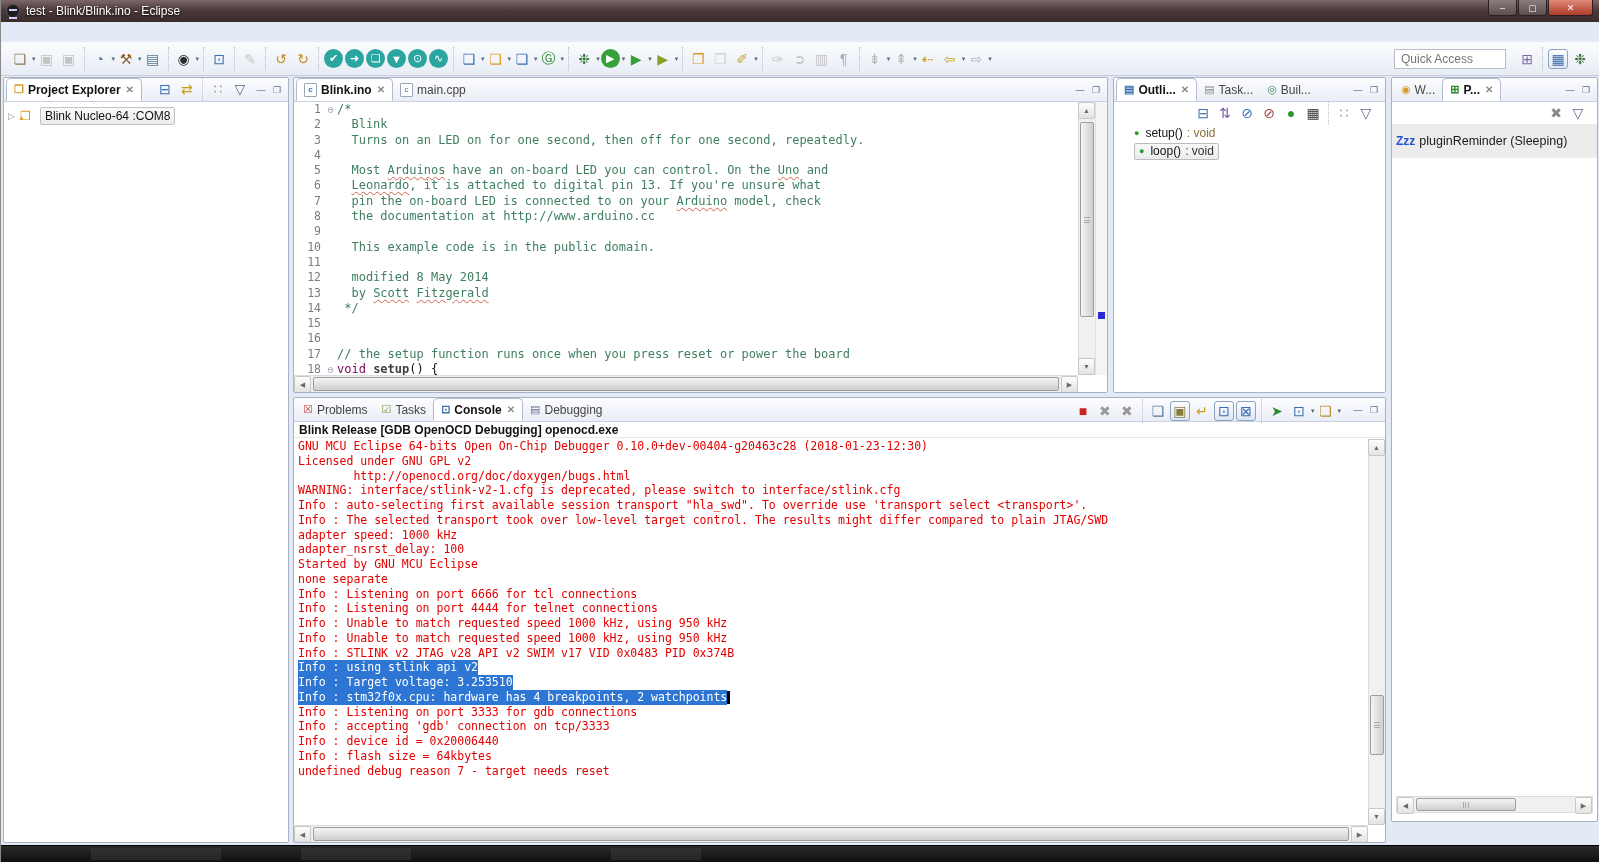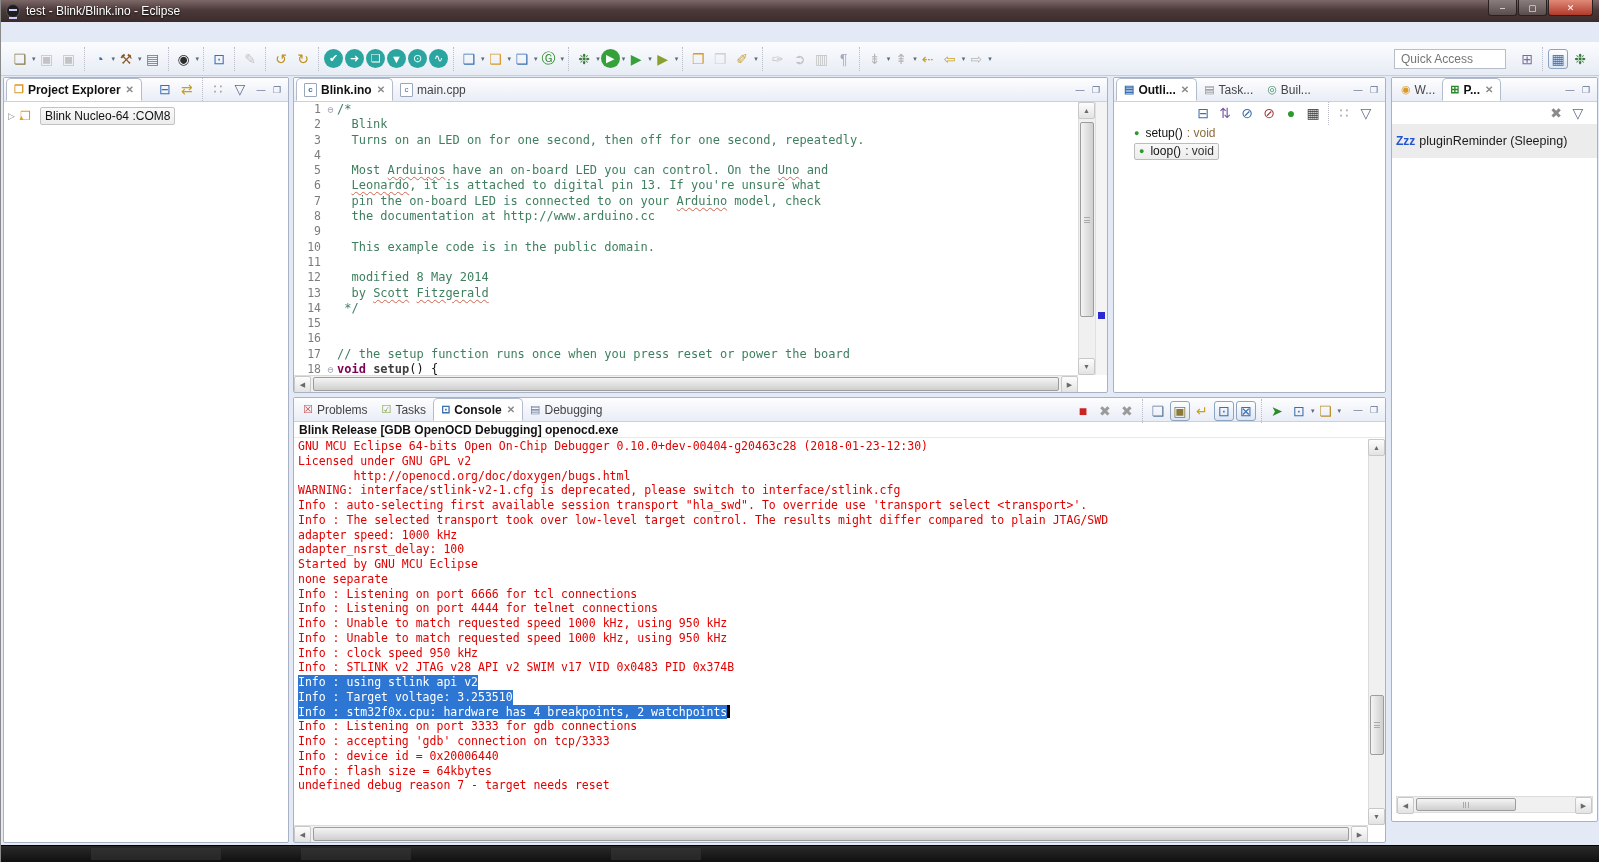--- a/index.html
+++ b/index.html
@@ -68,21 +68,21 @@
     padding:1px 4px; border-radius:2px; color:#111; }
   
   #code-wrap { position:absolute; left:0; top:24px; right:29px; bottom:17px; overflow:hidden;
     font-family:"DejaVu Sans Mono",monospace; font-size:12px; line-height:15.3px; }
   .cl { display:flex; height:15.3px; }
   .ln { width:30px; text-align:right; color:#7c7c7c; padding-right:3px; flex:none;
     font-size:11.5px; }
   .fold { width:13px; flex:none; color:#9aa0b8; font-size:10px; text-align:center; }
   .ct { white-space:pre; }
   .tk-c { color:var(--comment); }
-  .tk-k { color:var(--keyword); font-weight:bold; }
+  .tk-k { color:var(--keyword); font-weight:normal; }
   .tk-f { color:#404040; font-weight:bold; }
   .tk-p { color:#111; }
   .sq { text-decoration:underline; text-decoration-style:wavy; text-decoration-color:#d0654f;
     text-decoration-thickness:1px; text-underline-offset:2px; }
   
   .sb-v { position:absolute; width:17px; background:#f0f0f0; border-left:1px solid #dcdcdc; }
   .sb-h { position:absolute; height:17px; background:#f0f0f0; border-top:1px solid #dcdcdc; }
   .sb-arrow { position:absolute; width:17px; height:17px; display:flex; align-items:center; justify-content:center;
     font-size:7px; color:#6a6a6a; background:linear-gradient(#fdfdfd,#e3e3e3); border:1px solid #c8c8c8; border-radius:2px; }
   .sb-thumb { position:absolute; background:linear-gradient(90deg,#f4f4f4,#cfcfcf); border:1px solid #9d9d9d; border-radius:2px; }
@@ -530,21 +530,20 @@
         <div class="con-line"><span class="t">Info : auto-selecting first available session transport "hla_swd". To override use 'transport select &lt;transport&gt;'.</span></div>
         <div class="con-line"><span class="t">Info : The selected transport took over low-level target control. The results might differ compared to plain JTAG/SWD</span></div>
         <div class="con-line"><span class="t">adapter speed: 1000 kHz</span></div>
         <div class="con-line"><span class="t">adapter_nsrst_delay: 100</span></div>
         <div class="con-line"><span class="t">Started by GNU MCU Eclipse</span></div>
         <div class="con-line"><span class="t">none separate</span></div>
         <div class="con-line"><span class="t">Info : Listening on port 6666 for tcl connections</span></div>
         <div class="con-line"><span class="t">Info : Listening on port 4444 for telnet connections</span></div>
         <div class="con-line"><span class="t">Info : Unable to match requested speed 1000 kHz, using 950 kHz</span></div>
         <div class="con-line"><span class="t">Info : Unable to match requested speed 1000 kHz, using 950 kHz</span></div>
-        <div class="con-line"><span class="t">Info : clock speed 950 kHz</span></div>
         <div class="con-line"><span class="t">Info : STLINK v2 JTAG v28 API v2 SWIM v17 VID 0x0483 PID 0x374B</span></div>
         <div class="con-line"><span class="t sel">Info : using stlink api v2</span></div>
         <div class="con-line"><span class="t sel">Info : Target voltage: 3.253510</span></div>
         <div class="con-line"><span class="t sel">Info : stm32f0x.cpu: hardware has 4 breakpoints, 2 watchpoints</span><span class="caret"></span></div>
         <div class="con-line"><span class="t">Info : Listening on port 3333 for gdb connections</span></div>
         <div class="con-line"><span class="t">Info : accepting 'gdb' connection on tcp/3333</span></div>
         <div class="con-line"><span class="t">Info : device id = 0x20006440</span></div>
         <div class="con-line"><span class="t">Info : flash size = 64kbytes</span></div>
         <div class="con-line"><span class="t">undefined debug reason 7 - target needs reset</span></div>
       </div>

